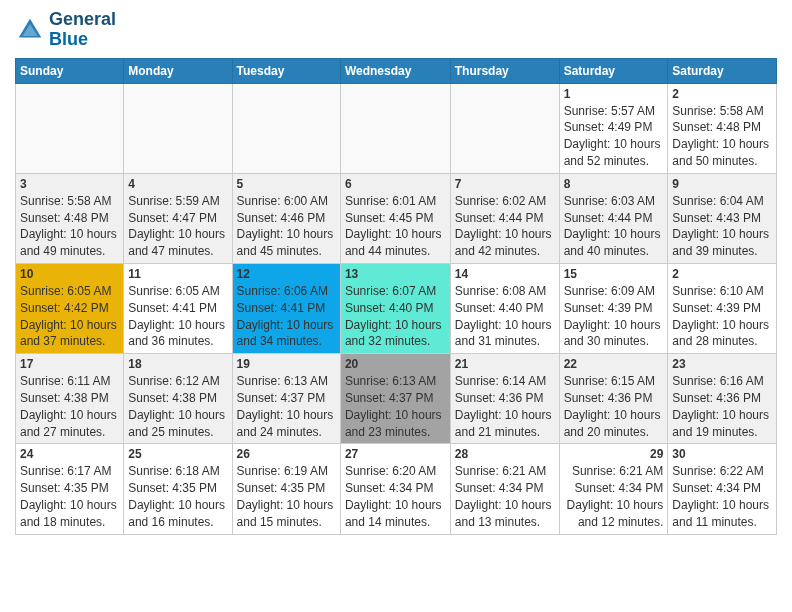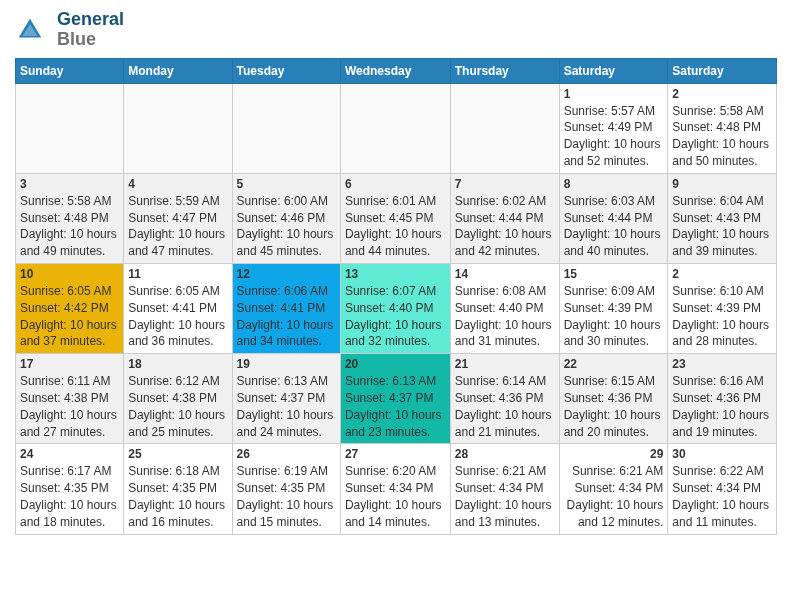--- a/index.html
+++ b/index.html
@@ -2,21 +2,21 @@
 <html><head>
   <meta charset="utf-8">
   <style>
     * { box-sizing: border-box; margin: 0; padding: 0; }
     body { font-family: Arial, sans-serif; background: #fff; width: 792px; height: 612px; overflow: hidden; }
     
     .container { width: 792px; padding: 10px 15px; }
     
     .header { display: flex; justify-content: space-between; align-items: flex-start; margin-bottom: 8px; }
     
-    .logo { display: flex; align-items: center; gap: 12px; }
+    .logo { display: flex; align-items: center; gap: 4px; }
     .logo-text { font-size: 18px; font-weight: bold; color: #1a5276; line-height: 1.1; }
     .logo-icon { width: 30px; height: 30px; }
     
     .title-area { text-align: right; }
     .month-title { font-size: 32px; color: #333; font-weight: normal; }
     .location { font-size: 14px; color: #555; }
     
     .calendar { width: 100%; border-collapse: collapse; }
     
     .calendar th {
@@ -56,21 +56,21 @@
     <div class="logo">
       <svg class="logo-icon" viewBox="0 0 40 40">
         <polygon points="20,5 35,30 5,30" fill="#2980b9"></polygon>
         <polygon points="20,12 30,28 10,28" fill="white" opacity="0.3"></polygon>
       </svg>
       <div>
         <div class="logo-text">
           <span style="color:#1a5276">General</span>
         </div>
         <div class="logo-text">
-          <span style="color:#737373">Blue</span>
+          <span style="color:#0369a1">Blue</span>
         </div>
       </div>
     </div>
     <div class="title-area">
       <div class="month-title"></div>
       <div class="location"></div>
     </div>
   </div>
 
   <table class="calendar">
@@ -167,21 +167,21 @@
             <div class="day-info">Sunrise: 6:11 AM<br>Sunset: 4:38 PM<br>Daylight: 10 hours<br>and 27 minutes.</div>
           </td>
           <td style="background: rgb(240, 240, 240);">
             <div class="day-num">18</div>
             <div class="day-info">Sunrise: 6:12 AM<br>Sunset: 4:38 PM<br>Daylight: 10 hours<br>and 25 minutes.</div>
           </td>
           <td style="background: rgb(240, 240, 240);">
             <div class="day-num">19</div>
             <div class="day-info">Sunrise: 6:13 AM<br>Sunset: 4:37 PM<br>Daylight: 10 hours<br>and 24 minutes.</div>
           </td>
-          <td style="background: #14b8a6;">
+          <td style="background: #a3a3a3;">
             <div class="day-num">20</div>
             <div class="day-info">Sunrise: 6:13 AM<br>Sunset: 4:37 PM<br>Daylight: 10 hours<br>and 23 minutes.</div>
           </td>
           <td style="background: rgb(240, 240, 240);">
             <div class="day-num">21</div>
             <div class="day-info">Sunrise: 6:14 AM<br>Sunset: 4:36 PM<br>Daylight: 10 hours<br>and 21 minutes.</div>
           </td>
           <td style="background: rgb(240, 240, 240);">
             <div class="day-num">22</div>
             <div class="day-info">Sunrise: 6:15 AM<br>Sunset: 4:36 PM<br>Daylight: 10 hours<br>and 20 minutes.</div>

